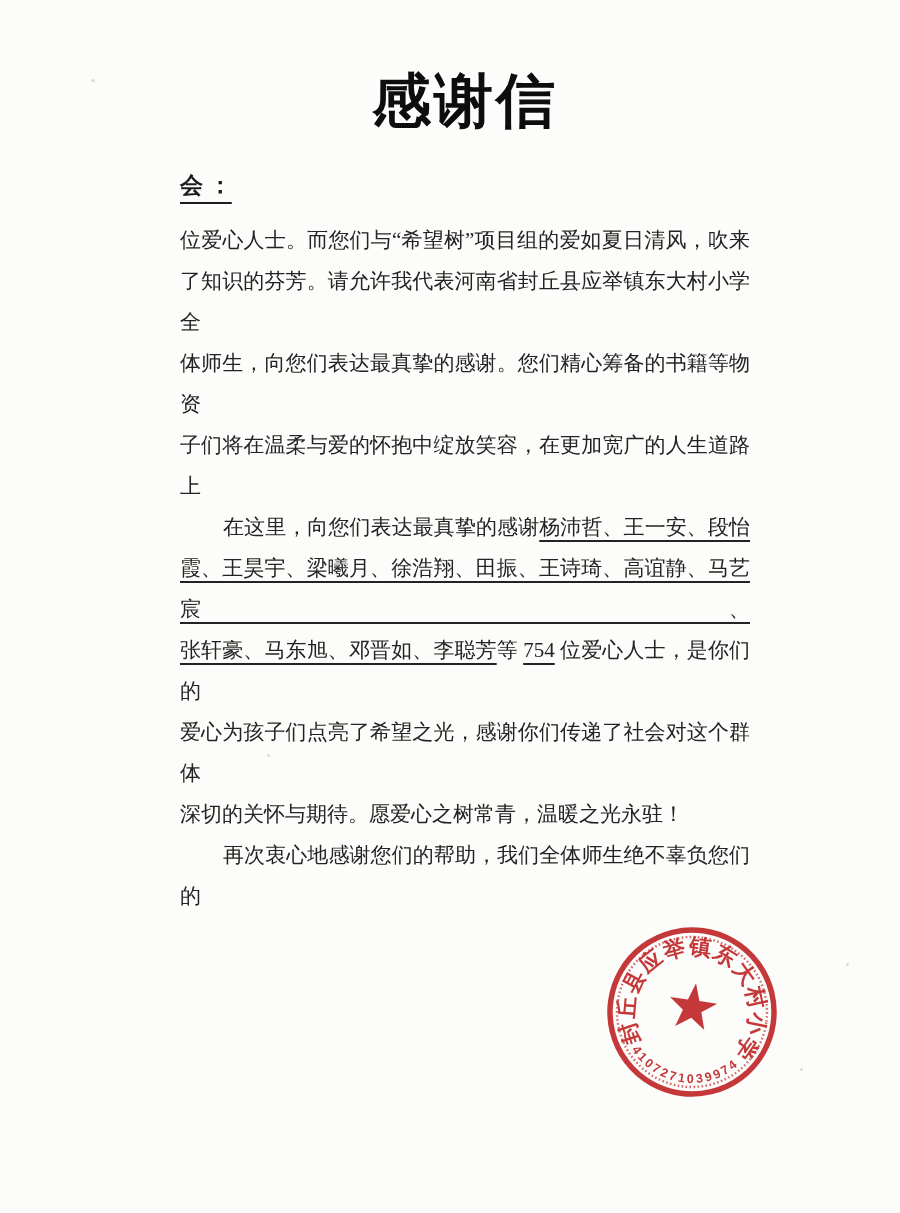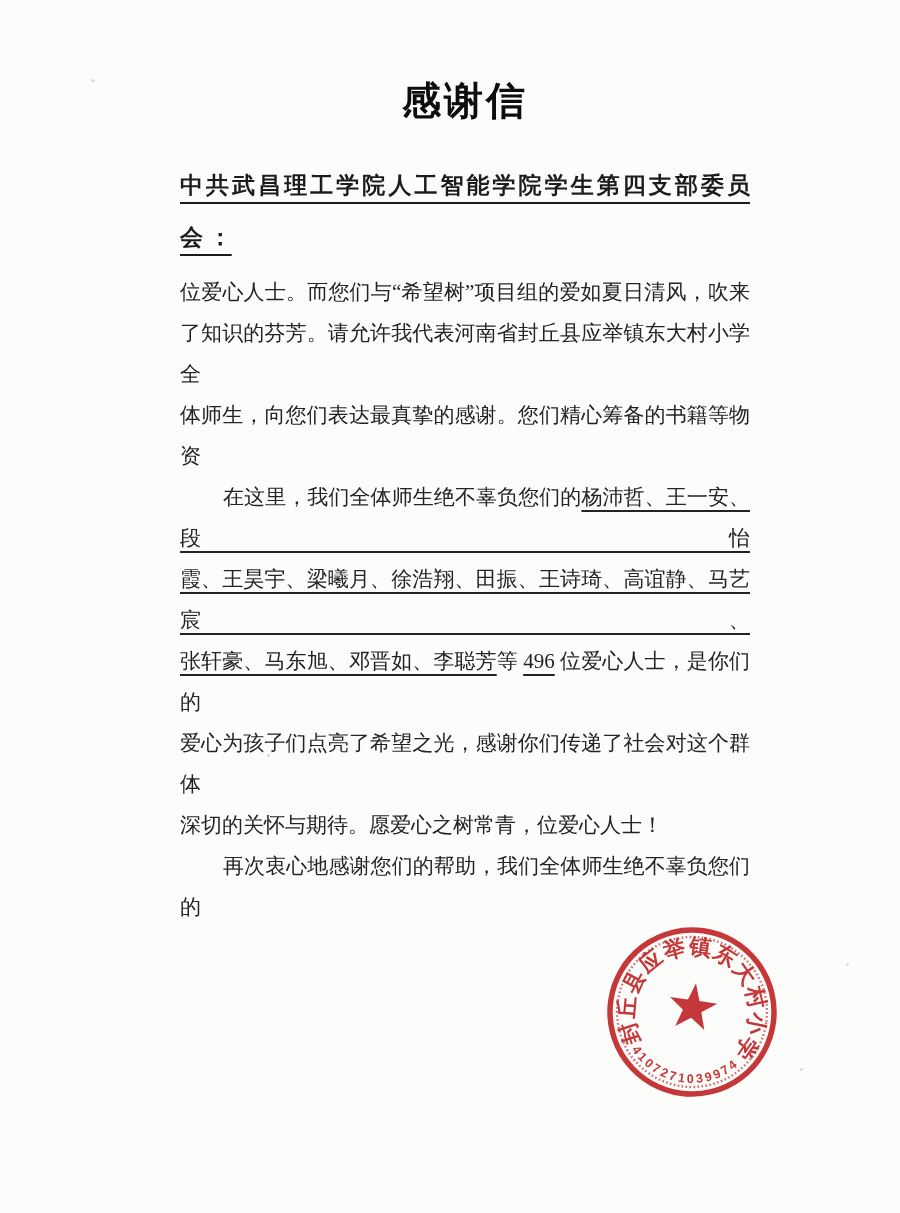--- a/index.html
+++ b/index.html
@@ -5,21 +5,21 @@
   html,body{margin:0;padding:0}
   body{
     width:900px;height:1213px;position:relative;overflow:hidden;
     background:#fcfcfa;
     font-family:"Liberation Serif", serif;
     color:#262626;
   }
   .sheet{position:absolute;left:180px;top:0;width:570px}
   .title{
     margin-top:72px;line-height:58px;text-align:center;
-    font-size:39px;font-weight:bold;letter-spacing:3px;color:#0d0d0d;
+    font-size:59px;font-weight:bold;letter-spacing:3px;color:#0d0d0d;
   }
   .salutation{margin-top:30px;font-size:23px;font-weight:bold;color:#1c1c1c}
   .salutation .line{
     line-height:52px;
     text-decoration:underline;text-decoration-thickness:2px;text-underline-offset:9px;
   }
   .lines{margin-top:8px;font-size:21px;color:#232323}
   .line{line-height:41px}
   .jfull{text-align:justify;text-align-last:justify}
   .ind{text-indent:43px}
@@ -30,33 +30,33 @@
   }
   .speck{position:absolute;border-radius:50%;background:#dcdcd6}
 </style>
 </head>
 <body>
 
 <div class="sheet">
   <div class="title">感谢信</div>
 
   <div class="salutation">
-      <div class="line jfull">中共武昌理工学院人工智能学院学生第四支部委员</div>
       <div class="line">会 ：</div>
     </div>
 
   <div class="lines">
       <div class="line jfull"><span>位爱心人士。而您们与“希望树”项目组的爱如夏日清风，吹来</span></div>
       <div class="line jfull"><span>了知识的芬芳。请允许我代表河南省封丘县应举镇东大村小学全</span></div>
       <div class="line jfull"><span>体师生，向您们表达最真挚的感谢。您们精心筹备的书籍等物资</span></div>
-      <div class="line ind jfull"><span>在这里，我们全体师生绝不辜负您们的</span><span class="u">杨沛哲、王一安、段怡</span></div>
+      <div class="line jfull"><span>子们将在温柔与爱的怀抱中绽放笑容，在更加宽广的人生道路上</span></div>
+      <div class="line ind jfull"><span>在这里，向您们表达最真挚的感谢</span><span class="u">杨沛哲、王一安、段怡</span></div>
       <div class="line jfull"><span class="u">霞、王昊宇、梁曦月、徐浩翔、田振、王诗琦、高谊静、马艺宸、</span></div>
-      <div class="line jfull"><span class="u">张轩豪、马东旭、邓晋如、李聪芳</span><span>等 </span><span class="u">496</span><span> 位爱心人士，是你们的</span></div>
+      <div class="line jfull"><span class="u">张轩豪、马东旭、邓晋如、李聪芳</span><span>等 </span><span class="u">754</span><span> 位爱心人士，是你们的</span></div>
       <div class="line jfull"><span>爱心为孩子们点亮了希望之光，感谢你们传递了社会对这个群体</span></div>
-      <div class="line"><span>深切的关怀与期待。愿爱心之树常青，位爱心人士！</span></div>
+      <div class="line"><span>深切的关怀与期待。愿爱心之树常青，温暖之光永驻！</span></div>
       <div class="line ind jfull"><span>再次衷心地感谢您们的帮助，我们全体师生绝不辜负您们的</span></div>
     </div>
 
 </div>
 
 <svg class="stamp" viewBox="0 0 230 230" aria-hidden="true">
   <g fill="none" stroke="#c4292c">
     <circle cx="115" cy="115" r="82" stroke-width="5.5"></circle>
     <circle cx="115" cy="115" r="75" stroke-width="2.4" stroke-dasharray="1.6 2.4" opacity="0.75"></circle>
   </g>

